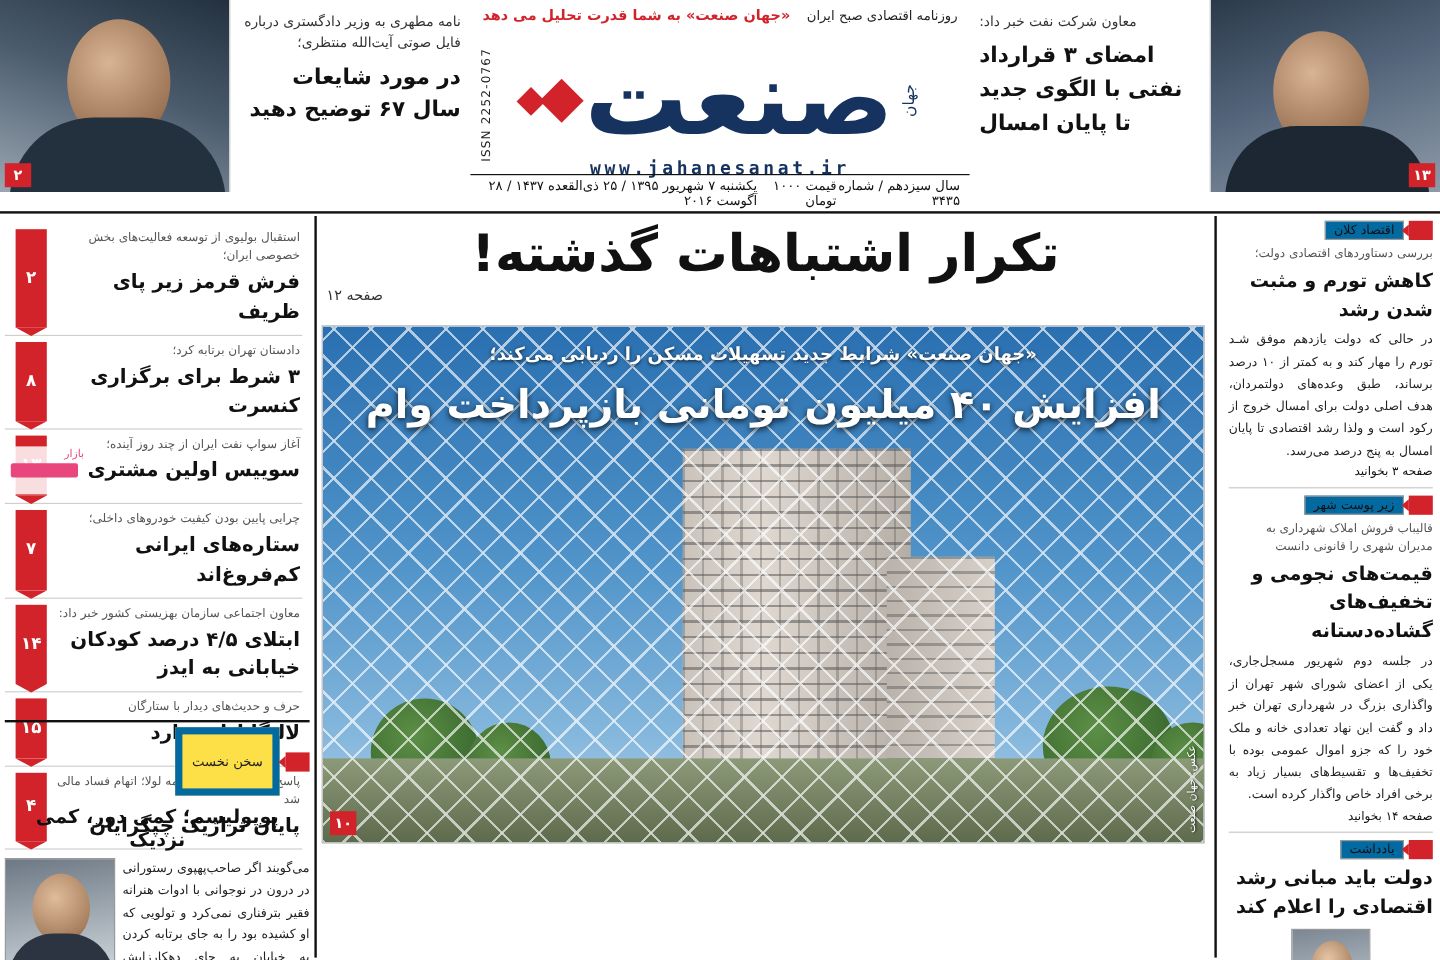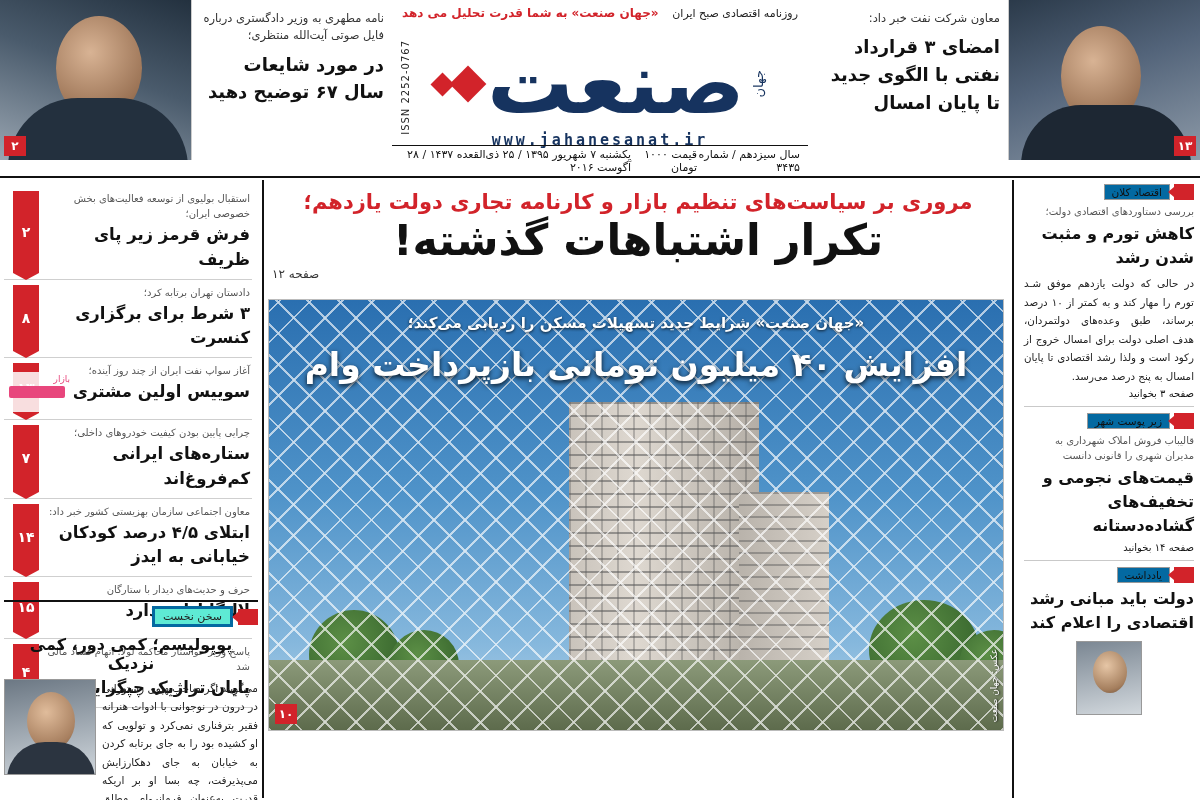--- a/index.html
+++ b/index.html
@@ -52,21 +52,21 @@
     position: absolute; bottom: 4px; width: 22px; height: 20px;
     background: #d2232a; color: #fff; font-size: 12px;
     display: flex; align-items: center; justify-content: center;
     font-weight: bold;
   }
   .mh-photo-left .corner-num { right: 4px; }
   .mh-photo-right .corner-num { left: 4px; }
 
   .mh-teaser {
     width: 200px; padding: 10px 8px 0 8px;
-    text-align: right; direction: rtl;
+    text-align: left; direction: rtl;
   }
   .mh-teaser.right-t { text-align: right; }
   .mh-kicker {
     font-size: 11.5px; color: #333; line-height: 1.5; margin-bottom: 6px;
   }
   .mh-head {
     font-size: 18px; font-weight: bold; color: #111; line-height: 1.55;
   }
   .mh-center {
     flex: 1; position: relative; display: flex;
@@ -152,22 +152,22 @@
   
   .opinion {
     position: absolute; left: 4px; top: 600px; width: 254px; height: 198px;
     border-top: 2px solid #111; padding-top: 4px;
   }
   .op-tag {
     display: flex; align-items: center; justify-content: flex-start;
     gap: 5px; direction: rtl;
   }
   .tag-chip {
-    background: #5eead4; border: 3px solid #0369a1; font-size: 11px;
-    padding: 1px 8px; color: #222;
+    background: #fde047; border: 6px solid #0369a1; font-size: 11px;
+    padding: 16px 8px; color: #222;
   }
   .tag-mark {
     width: 20px; height: 16px; background: #d2232a; position: relative;
   }
   .tag-mark::after {
     content: ""; position: absolute; left: -6px; top: 3px;
     width: 0; height: 0; border-top: 5px solid transparent;
     border-bottom: 5px solid transparent; border-right: 6px solid #d2232a;
   }
   .op-title {
@@ -439,21 +439,20 @@
       <div class="op-photo">
         <div class="face"></div>
         <div class="torso"></div>
       </div>
       <div class="op-text">می‌گویند اگر صاحب‌پهپوی رستورانی در درون در نوجوانی با ادوات هنرانه فقیر بترفناری نمی‌کرد و تولویی که او کشیده بود را به جای برتابه کردن به خیابان به جای دهکارزایش می‌پذیرفت، چه بسا او بر اریکه قدرت به‌عنوان فرمانروای مطلق رایش سوم سوار نمی‌شد و فاجعه جنگ جهانی دوم هم به وقوع نمی‌پیوست.</div>
     </div>
 
   </div>
 
   <div class="center">
-    <div class="lead-kicker">مروری بر سیاست‌های تنظیم بازار و کارنامه تجاری دولت یازدهم؛</div>
     <div class="lead-head">تکرار اشتباهات گذشته!</div>
     <div class="lead-page">صفحه ۱۲</div>
 
     <div class="photo-box">
       <div class="sky"></div>
       <div class="trees">
         <div class="tree" style="left:40px;"></div>
         <div class="tree" style="left:120px; width:70px; height:70px;"></div>
         <div class="tree" style="left:600px; width:110px; height:100px;"></div>
         <div class="tree" style="left:690px; width:70px; height:70px;"></div>
@@ -482,20 +481,21 @@
     <div class="art-cont">صفحه ۳ بخوانید</div>
 
     <div class="hr-thin"></div>
 
     <div class="sec-tag">
       <span class="tag-mark"></span>
       <span class="sec-chip">زیر پوست شهر</span>
     </div>
     <div class="art-kicker">قالیباب فروش املاک شهرداری به مدیران شهری را قانونی دانست</div>
     <div class="art-title">قیمت‌های نجومی و تخفیف‌های گشاده‌دستانه</div>
+    <div class="art-body">در جلسه دوم شهریور مسجل‌جاری، یکی از اعضای شورای شهر تهران از واگذاری بزرگ در شهرداری تهران خبر داد و گفت این نهاد تعدادی خانه و ملک خود را که جزو اموال عمومی بوده با تخفیف‌ها و تقسیط‌های بسیار زیاد به برخی افراد خاص واگذار کرده است.</div>
     <div class="art-cont">صفحه ۱۴ بخوانید</div>
 
     <div class="hr-thin"></div>
 
     <div class="sec-tag">
       <span class="tag-mark"></span>
       <span class="sec-chip">یادداشت</span>
     </div>
     <div class="art-title">دولت باید مبانی رشد اقتصادی را اعلام کند</div>
     <div class="rc-photo">

